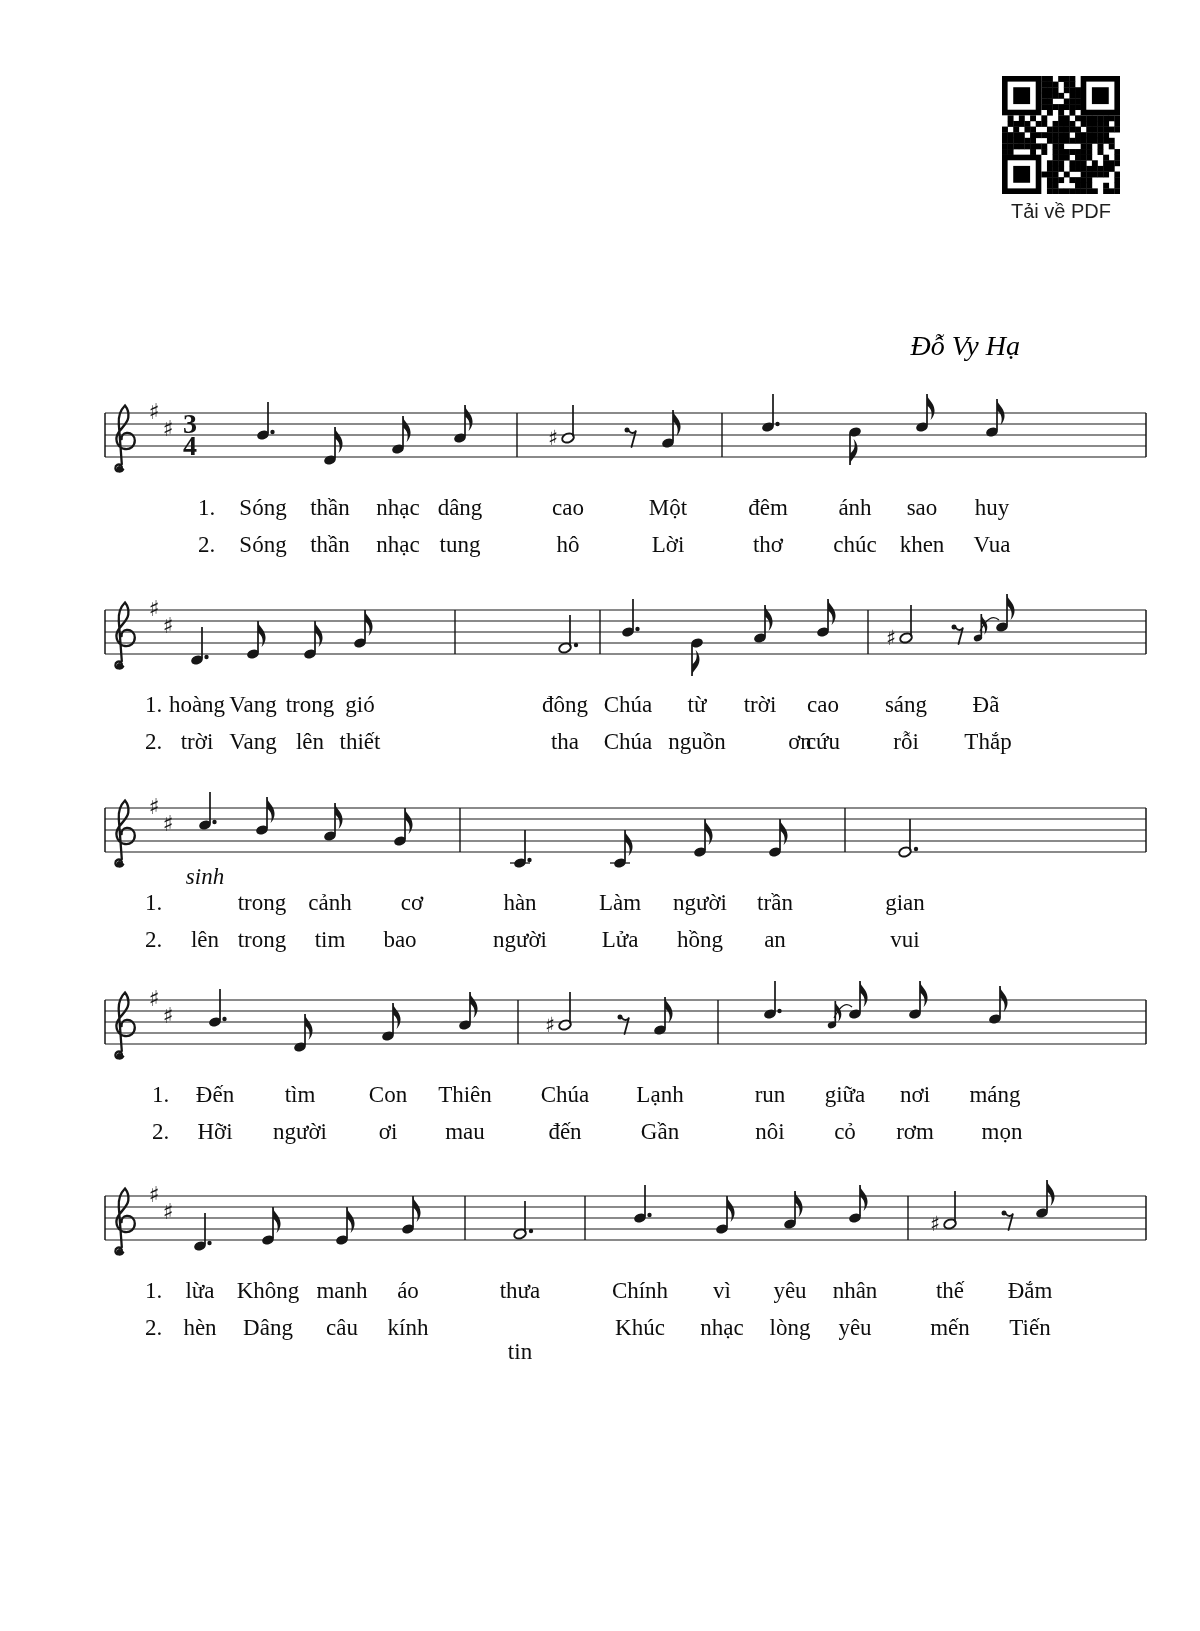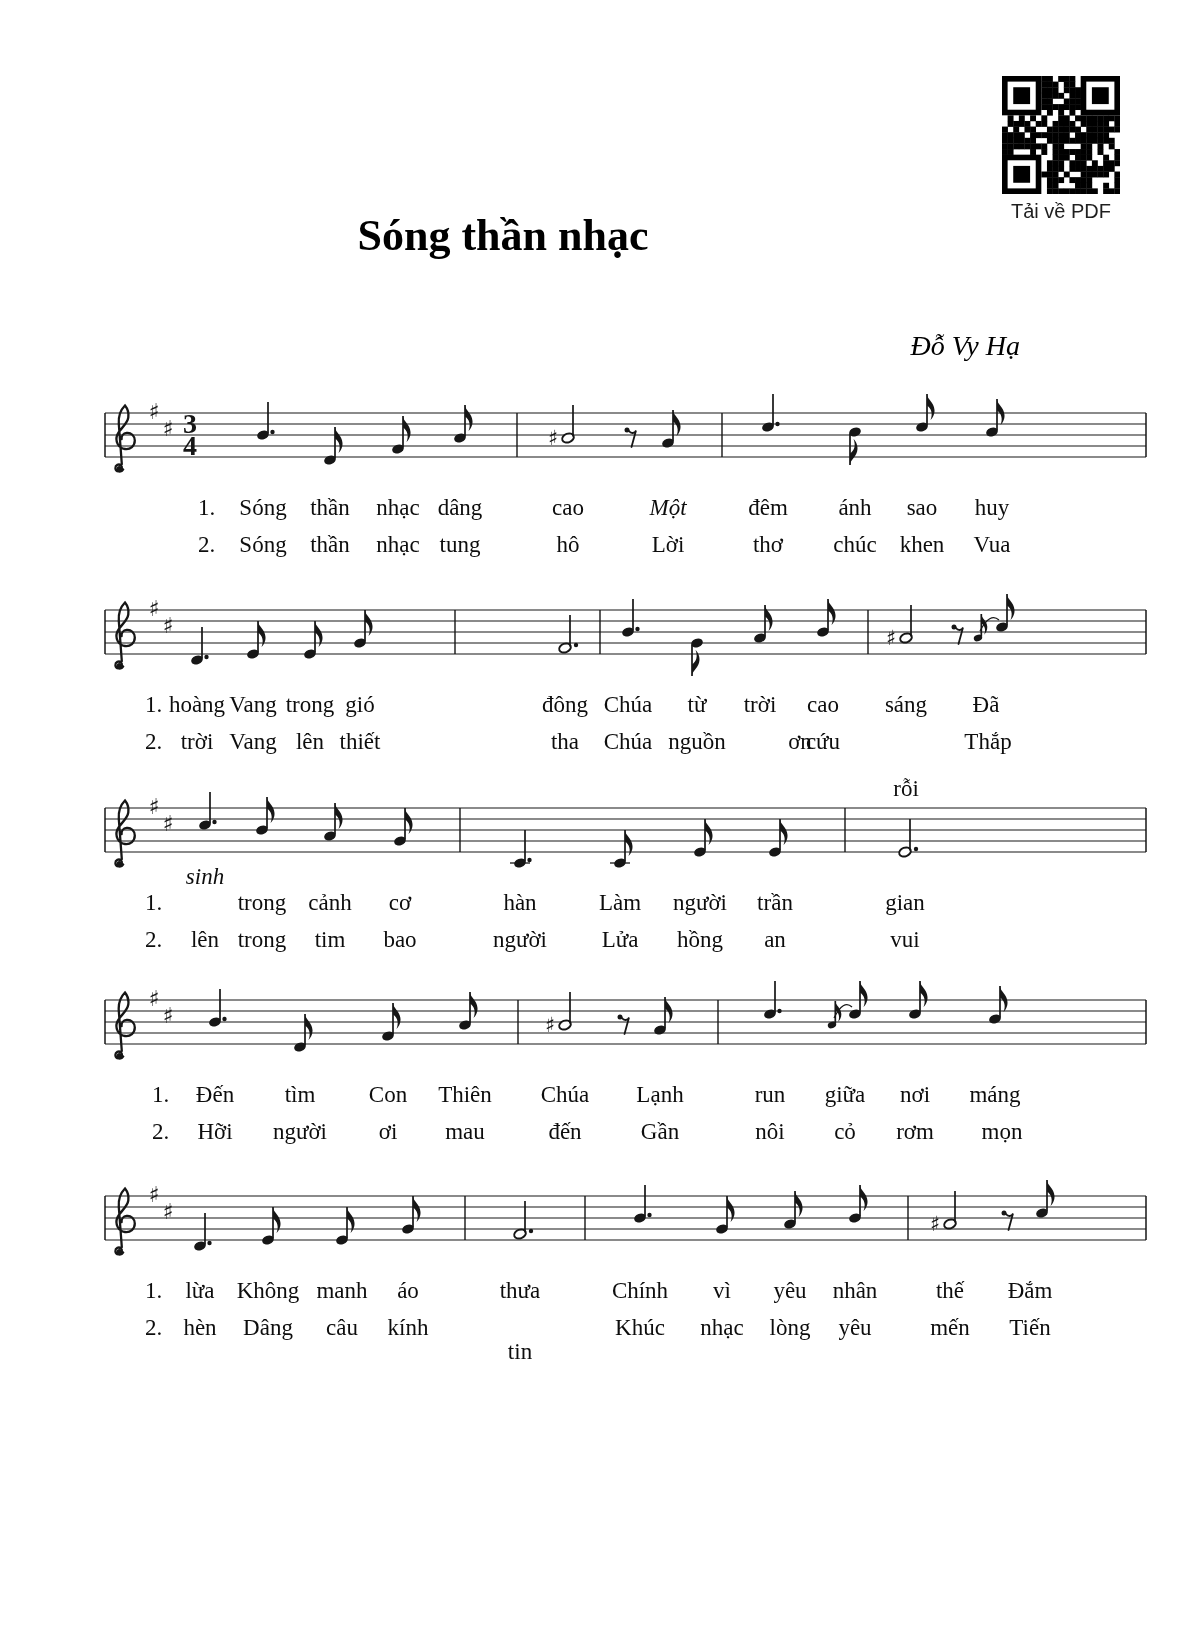--- a/index.html
+++ b/index.html
@@ -243,21 +243,20 @@
         <rect x="78.66666666666666" y="0" width="39.33333333333333" height="39.33333333333333" fill="#000"></rect>
         <rect x="84.28571428571428" y="5.619047619047619" width="28.095238095238095" height="28.095238095238095" fill="#fff"></rect>
         <rect x="89.9047619047619" y="11.238095238095237" width="16.857142857142854" height="16.857142857142854" fill="#000"></rect>
         <rect x="0" y="78.66666666666666" width="39.33333333333333" height="39.33333333333333" fill="#000"></rect>
         <rect x="5.619047619047619" y="84.28571428571428" width="28.095238095238095" height="28.095238095238095" fill="#fff"></rect>
         <rect x="11.238095238095237" y="89.9047619047619" width="16.857142857142854" height="16.857142857142854" fill="#000"></rect>
       </svg>
     <div class="qr-caption">Tải về PDF</div>
   </div>
 
-  <div class="title">Sóng thần nhạc</div>
   <div class="author">Đỗ Vy Hạ</div>
 
   <svg id="score-svg" width="1200" height="1631">
       <g>
         <line x1="105" y1="413" x2="1146" y2="413" stroke="#161616" stroke-width="1.1"></line>
         <line x1="105" y1="424" x2="1146" y2="424" stroke="#161616" stroke-width="1.1"></line>
         <line x1="105" y1="435" x2="1146" y2="435" stroke="#161616" stroke-width="1.1"></line>
         <line x1="105" y1="446" x2="1146" y2="446" stroke="#161616" stroke-width="1.1"></line>
         <line x1="105" y1="457" x2="1146" y2="457" stroke="#161616" stroke-width="1.1"></line>
         <line x1="105" y1="413" x2="105" y2="457" stroke="#161616" stroke-width="1.5"></line>
@@ -524,21 +523,21 @@
       </g>
     </svg>
 
   <div class="lyrics-layer" id="lyrics-layer">
       <span class="lyr num" style="left:198px;top:495px;">1.</span>
       <span class="lyr" style="left:263px;top:495px;">Sóng</span>
       <span class="lyr" style="left:330px;top:495px;">thần</span>
       <span class="lyr" style="left:398px;top:495px;">nhạc</span>
       <span class="lyr" style="left:460px;top:495px;">dâng</span>
       <span class="lyr" style="left:568px;top:495px;">cao</span>
-      <span class="lyr" style="left:668px;top:495px;font-style:italic;">Một</span>
+      <span class="lyr" style="left:668px;top:495px;">Một</span>
       <span class="lyr" style="left:768px;top:495px;">đêm</span>
       <span class="lyr" style="left:855px;top:495px;">ánh</span>
       <span class="lyr" style="left:922px;top:495px;">sao</span>
       <span class="lyr" style="left:992px;top:495px;">huy</span>
       <span class="lyr num" style="left:198px;top:532px;">2.</span>
       <span class="lyr" style="left:263px;top:532px;">Sóng</span>
       <span class="lyr" style="left:330px;top:532px;">thần</span>
       <span class="lyr" style="left:398px;top:532px;">nhạc</span>
       <span class="lyr" style="left:460px;top:532px;">tung</span>
       <span class="lyr" style="left:568px;top:532px;">hô</span>
@@ -562,27 +561,27 @@
       <span class="lyr num" style="left:145px;top:729px;">2.</span>
       <span class="lyr" style="left:197px;top:729px;">trời</span>
       <span class="lyr" style="left:253px;top:729px;">Vang</span>
       <span class="lyr" style="left:310px;top:729px;">lên</span>
       <span class="lyr" style="left:360px;top:729px;">thiết</span>
       <span class="lyr" style="left:565px;top:729px;">tha</span>
       <span class="lyr" style="left:628px;top:729px;">Chúa</span>
       <span class="lyr" style="left:697px;top:729px;">nguồn</span>
       <span class="lyr" style="left:760px;top:729px;margin-left:40px;">ơn</span>
       <span class="lyr" style="left:823px;top:729px;">cứu</span>
-      <span class="lyr" style="left:906px;top:729px;margin-top:47px;">rỗi</span>
+      <span class="lyr" style="left:906px;top:729px;">rỗi</span>
       <span class="lyr" style="left:988px;top:729px;">Thắp</span>
       <span class="lyr num" style="left:145px;top:890px;">1.</span>
       <span class="lyr" style="left:205px;top:864px;font-style:italic;">sinh</span>
       <span class="lyr" style="left:262px;top:890px;">trong</span>
       <span class="lyr" style="left:330px;top:890px;">cảnh</span>
-      <span class="lyr" style="left:400px;top:890px;">cơ</span>
+      <span class="lyr" style="left:412px;top:890px;">cơ</span>
       <span class="lyr" style="left:520px;top:890px;">hàn</span>
       <span class="lyr" style="left:620px;top:890px;">Làm</span>
       <span class="lyr" style="left:700px;top:890px;">người</span>
       <span class="lyr" style="left:775px;top:890px;">trần</span>
       <span class="lyr" style="left:905px;top:890px;">gian</span>
       <span class="lyr num" style="left:145px;top:927px;">2.</span>
       <span class="lyr" style="left:205px;top:927px;">lên</span>
       <span class="lyr" style="left:262px;top:927px;">trong</span>
       <span class="lyr" style="left:330px;top:927px;">tim</span>
       <span class="lyr" style="left:400px;top:927px;">bao</span>

